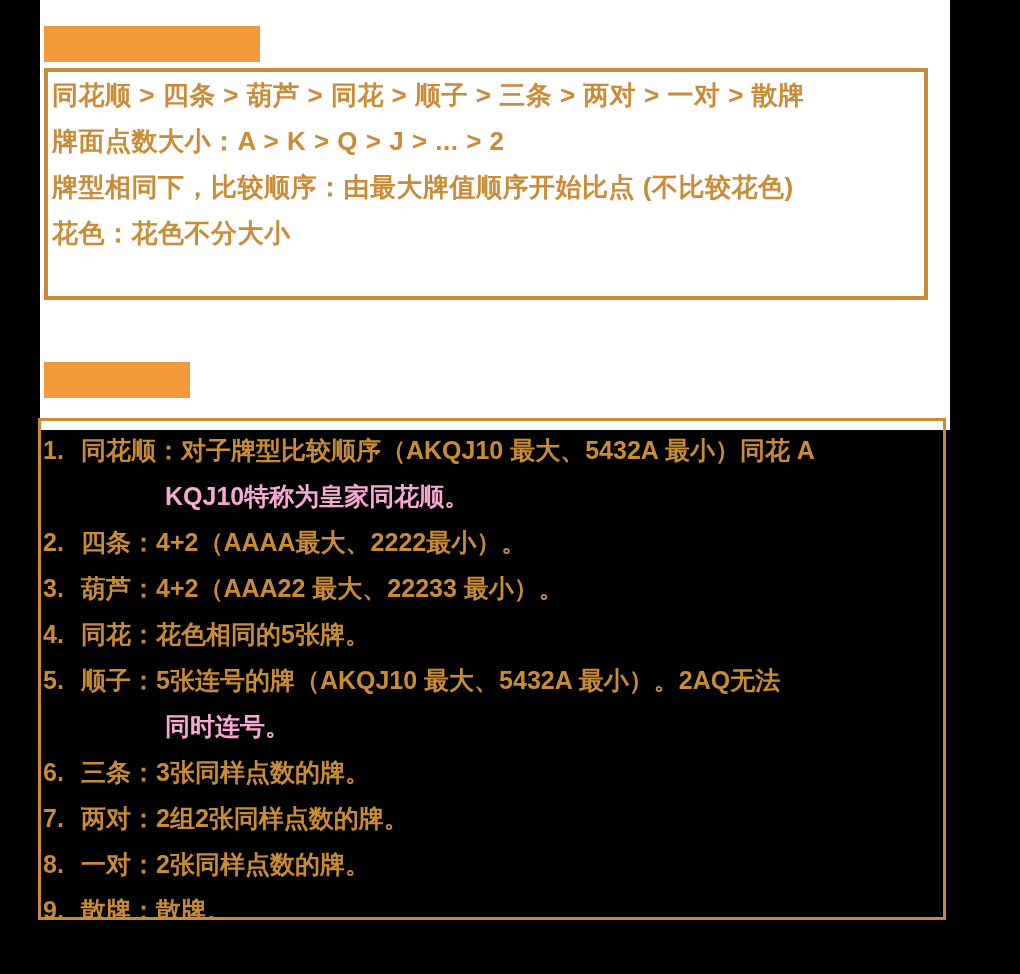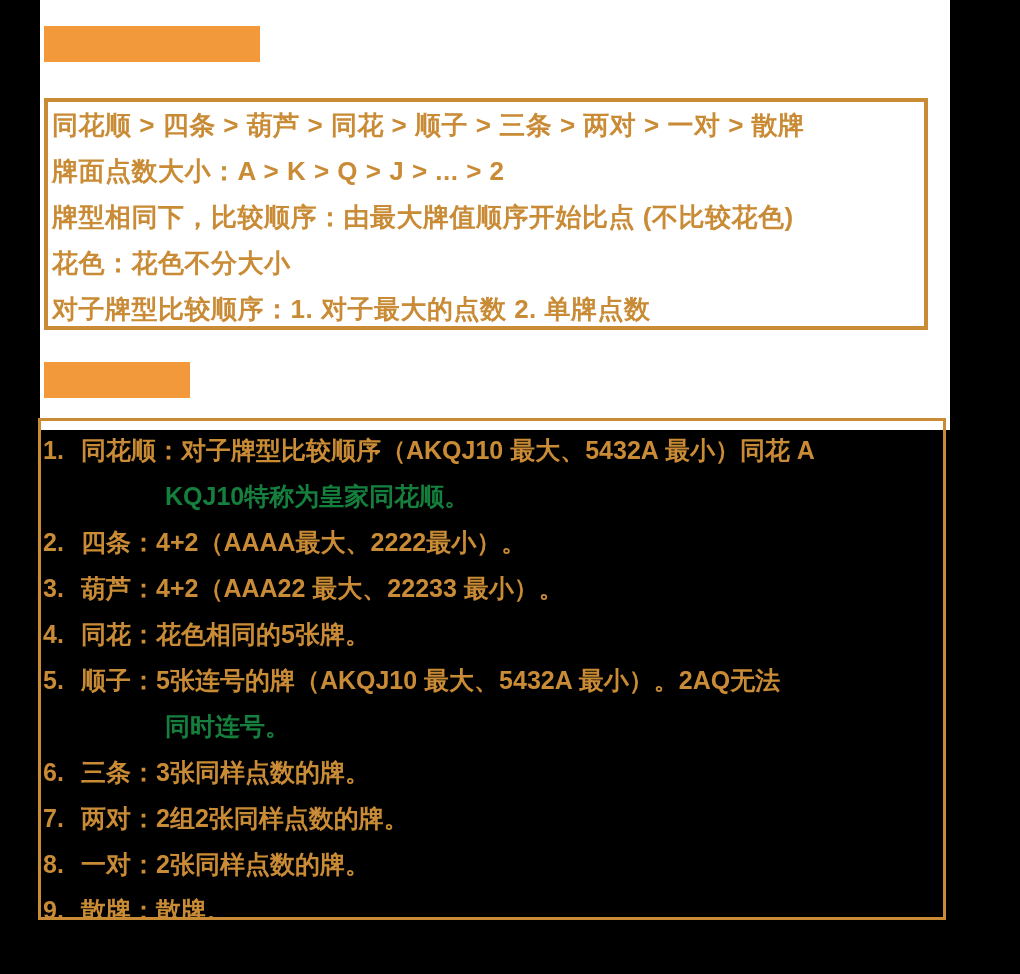--- a/index.html
+++ b/index.html
@@ -45,21 +45,21 @@
     line-height: 36px;
     padding-left: 6px;
     white-space: nowrap;
     visibility: hidden;
   }
 
   
   .rule-box {
     position: absolute;
     left: 44px;
-    top: 98px;
+    top: 68px;
     width: 884px;
     height: 232px;
     border: 4px solid #C98B35;
     box-sizing: border-box;
     overflow: hidden;
   }
   .rule-line {
     color: #C98B35;
     font-size: 26px;
     font-weight: bold;
@@ -95,21 +95,21 @@
     width: 38px;
     text-align: left;
     white-space: nowrap;
   }
   .item-text {
     flex: 1 1 auto;
     white-space: pre-wrap;
     text-indent: 0;
   }
   .item-cont {
-    color: #15803d;
+    color: #f9a8d4;
     font-size: 25px;
     font-weight: bold;
     line-height: 46px;
     padding-left: 124px;
   }
 </style>
 </head>
 <body>
 
 <div class="page">
@@ -118,21 +118,20 @@
 
   <div class="chip chip-1">
     <div class="chip-label">牌型大小比較</div>
   </div>
 
   <div class="rule-box">
     <div class="rule-line">同花顺 &gt; 四条 &gt; 葫芦 &gt; 同花 &gt; 顺子 &gt; 三条 &gt; 两对 &gt; 一对 &gt; 散牌</div>
     <div class="rule-line">牌面点数大小：A &gt; K &gt; Q &gt; J &gt; ... &gt; 2</div>
     <div class="rule-line">牌型相同下，比较顺序：由最大牌值顺序开始比点 (不比较花色)</div>
     <div class="rule-line">花色：花色不分大小</div>
-    <div class="rule-line">对子牌型比较顺序：1. 对子最大的点数    2. 单牌点数</div>
   </div>
 
   <div class="chip chip-2">
     <div class="chip-label">牌型說明</div>
   </div>
 
   <div class="list-box">
 
     <div class="list-item">
       <span class="item-num">1.</span>

